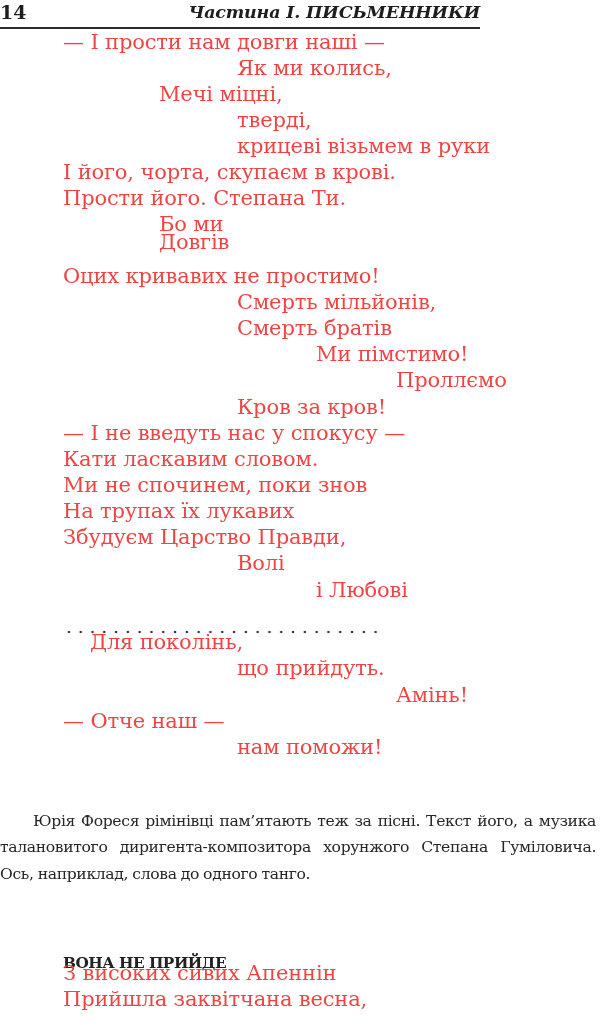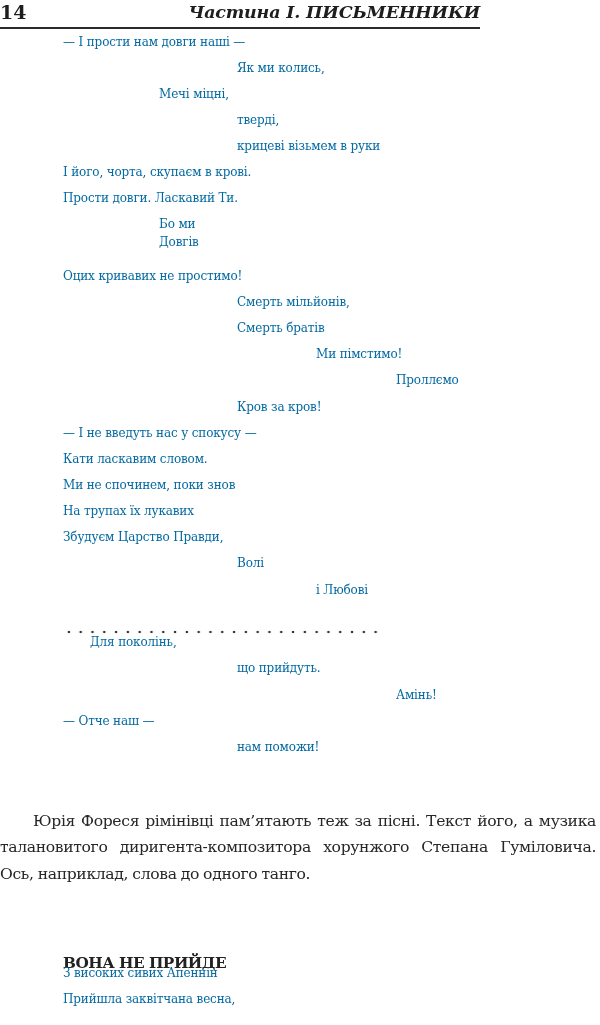--- a/index.html
+++ b/index.html
@@ -48,24 +48,24 @@
     .poem {
       position: absolute;
       left: 0;
       top: 0;
       width: 600px;
     }
     .line {
       position: absolute;
       white-space: nowrap;
       font-family: "DejaVu Serif", serif;
-      font-size: 12px;
+      font-size: 21px;
       line-height: 20px;
       letter-spacing: -0.15px;
-      color: #0369a1;
+      color: #ef4444;
     }
     .dots {
       position: absolute;
       left: 63px;
       top: 630px;
       width: 320px;
       height: 4px;
       background-image: radial-gradient(circle, #333 1.3px, transparent 1.6px);
       background-size: 11.8px 4px;
       background-repeat: repeat-x;
@@ -106,21 +106,21 @@
   <span class="running-title">Частина І. ПИСЬМЕННИКИ</span>
 </div>
 
 <div class="poem" id="poem">
     <div class="line" style="left: 63px; top: 32px;">—  І прости нам довги наші —</div>
     <div class="line" style="left: 237px; top: 58px;">Як ми колись,</div>
     <div class="line" style="left: 159px; top: 84px;">Мечі міцні,</div>
     <div class="line" style="left: 237px; top: 110px;">тверді,</div>
     <div class="line" style="left: 237px; top: 136px;">крицеві візьмем в руки</div>
     <div class="line" style="left: 63px; top: 162px;">І його, чорта, скупаєм в крові.</div>
-    <div class="line" style="left: 63px; top: 188px;">Прости довги. Ласкавий Ти.</div>
+    <div class="line" style="left: 63px; top: 188px;">Прости його. Степана Ти.</div>
     <div class="line" style="left: 159px; top: 214px;">Бо ми</div>
     <div class="line" style="left: 159px; top: 232px;">Довгів</div>
     <div class="line" style="left: 63px; top: 266px;">Оцих кривавих не простимо!</div>
     <div class="line" style="left: 237px; top: 292px;">Смерть мільйонів,</div>
     <div class="line" style="left: 237px; top: 318px; text-align: center;">Смерть братів</div>
     <div class="line" style="left: 316px; top: 344px;">Ми пімстимо!</div>
     <div class="line" style="left: 396px; top: 370px;">Проллємо</div>
     <div class="line" style="left: 237px; top: 397px;">Кров за кров!</div>
     <div class="line" style="left: 63px; top: 423px;">—  І не введуть нас у спокусу —</div>
     <div class="line" style="left: 63px; top: 449px;">Кати ласкавим словом.</div>

